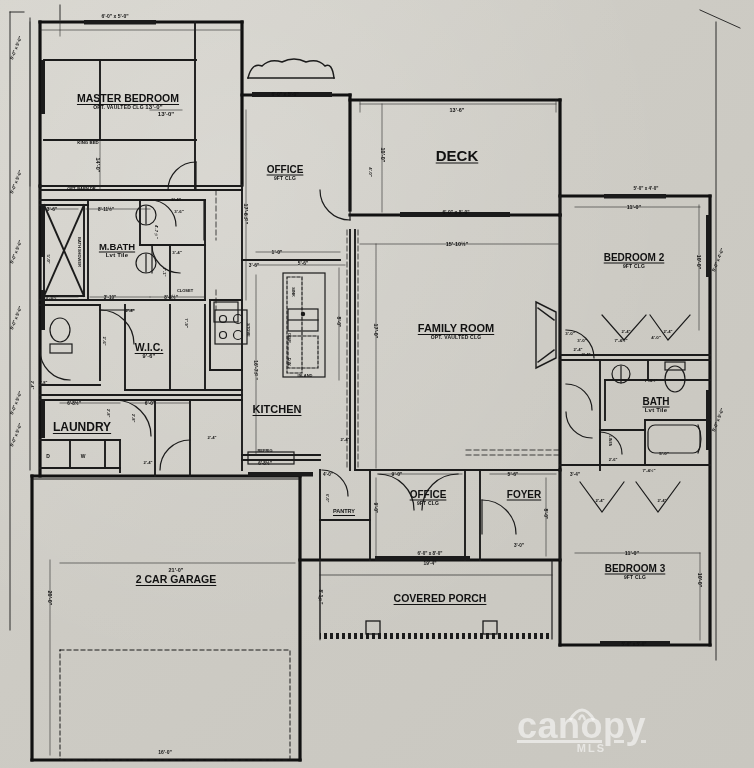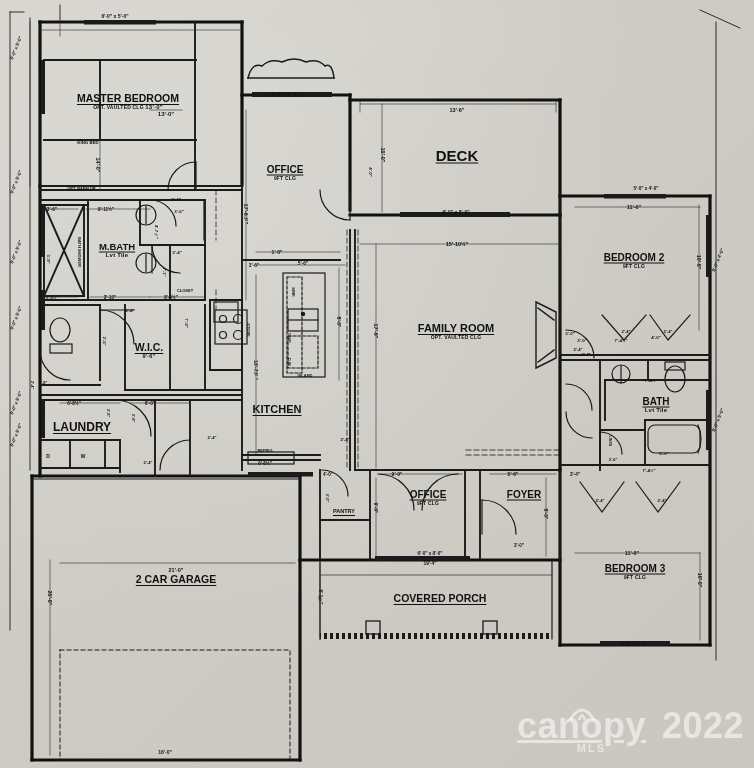--- a/index.html
+++ b/index.html
@@ -517,15 +517,14 @@
       <div class="tiny" style="left: 16px; top: 435px; font-size: 4.6px; transform: translate(-50%, -50%) rotate(-68deg);">5'-0" x 5'-0"</div>
       <div class="tiny" style="left: 718px; top: 260px; font-size: 4.6px; transform: translate(-50%, -50%) rotate(-68deg);">5'-0" x 4'-0"</div>
       <div class="tiny" style="left: 718px; top: 420px; font-size: 4.6px; transform: translate(-50%, -50%) rotate(-68deg);">5'-0" x 5'-0"</div>
     </div>
 
   <svg id="wm-arc" viewBox="0 0 30 22">
     <path d="M3,20 Q15,0 27,20" fill="none" stroke="rgba(255,255,255,.55)" stroke-width="3"></path>
     <path d="M12,20 Q15,11 18,20" fill="none" stroke="rgba(255,255,255,.55)" stroke-width="2.5"></path>
   </svg>
   <div class="wm" id="wm-canopy">canopy</div>
-  <div class="wm" id="wm-year">2022</div>
   <div class="wm" id="wm-mls">MLS</div>
 </div>
 
 </body></html>

